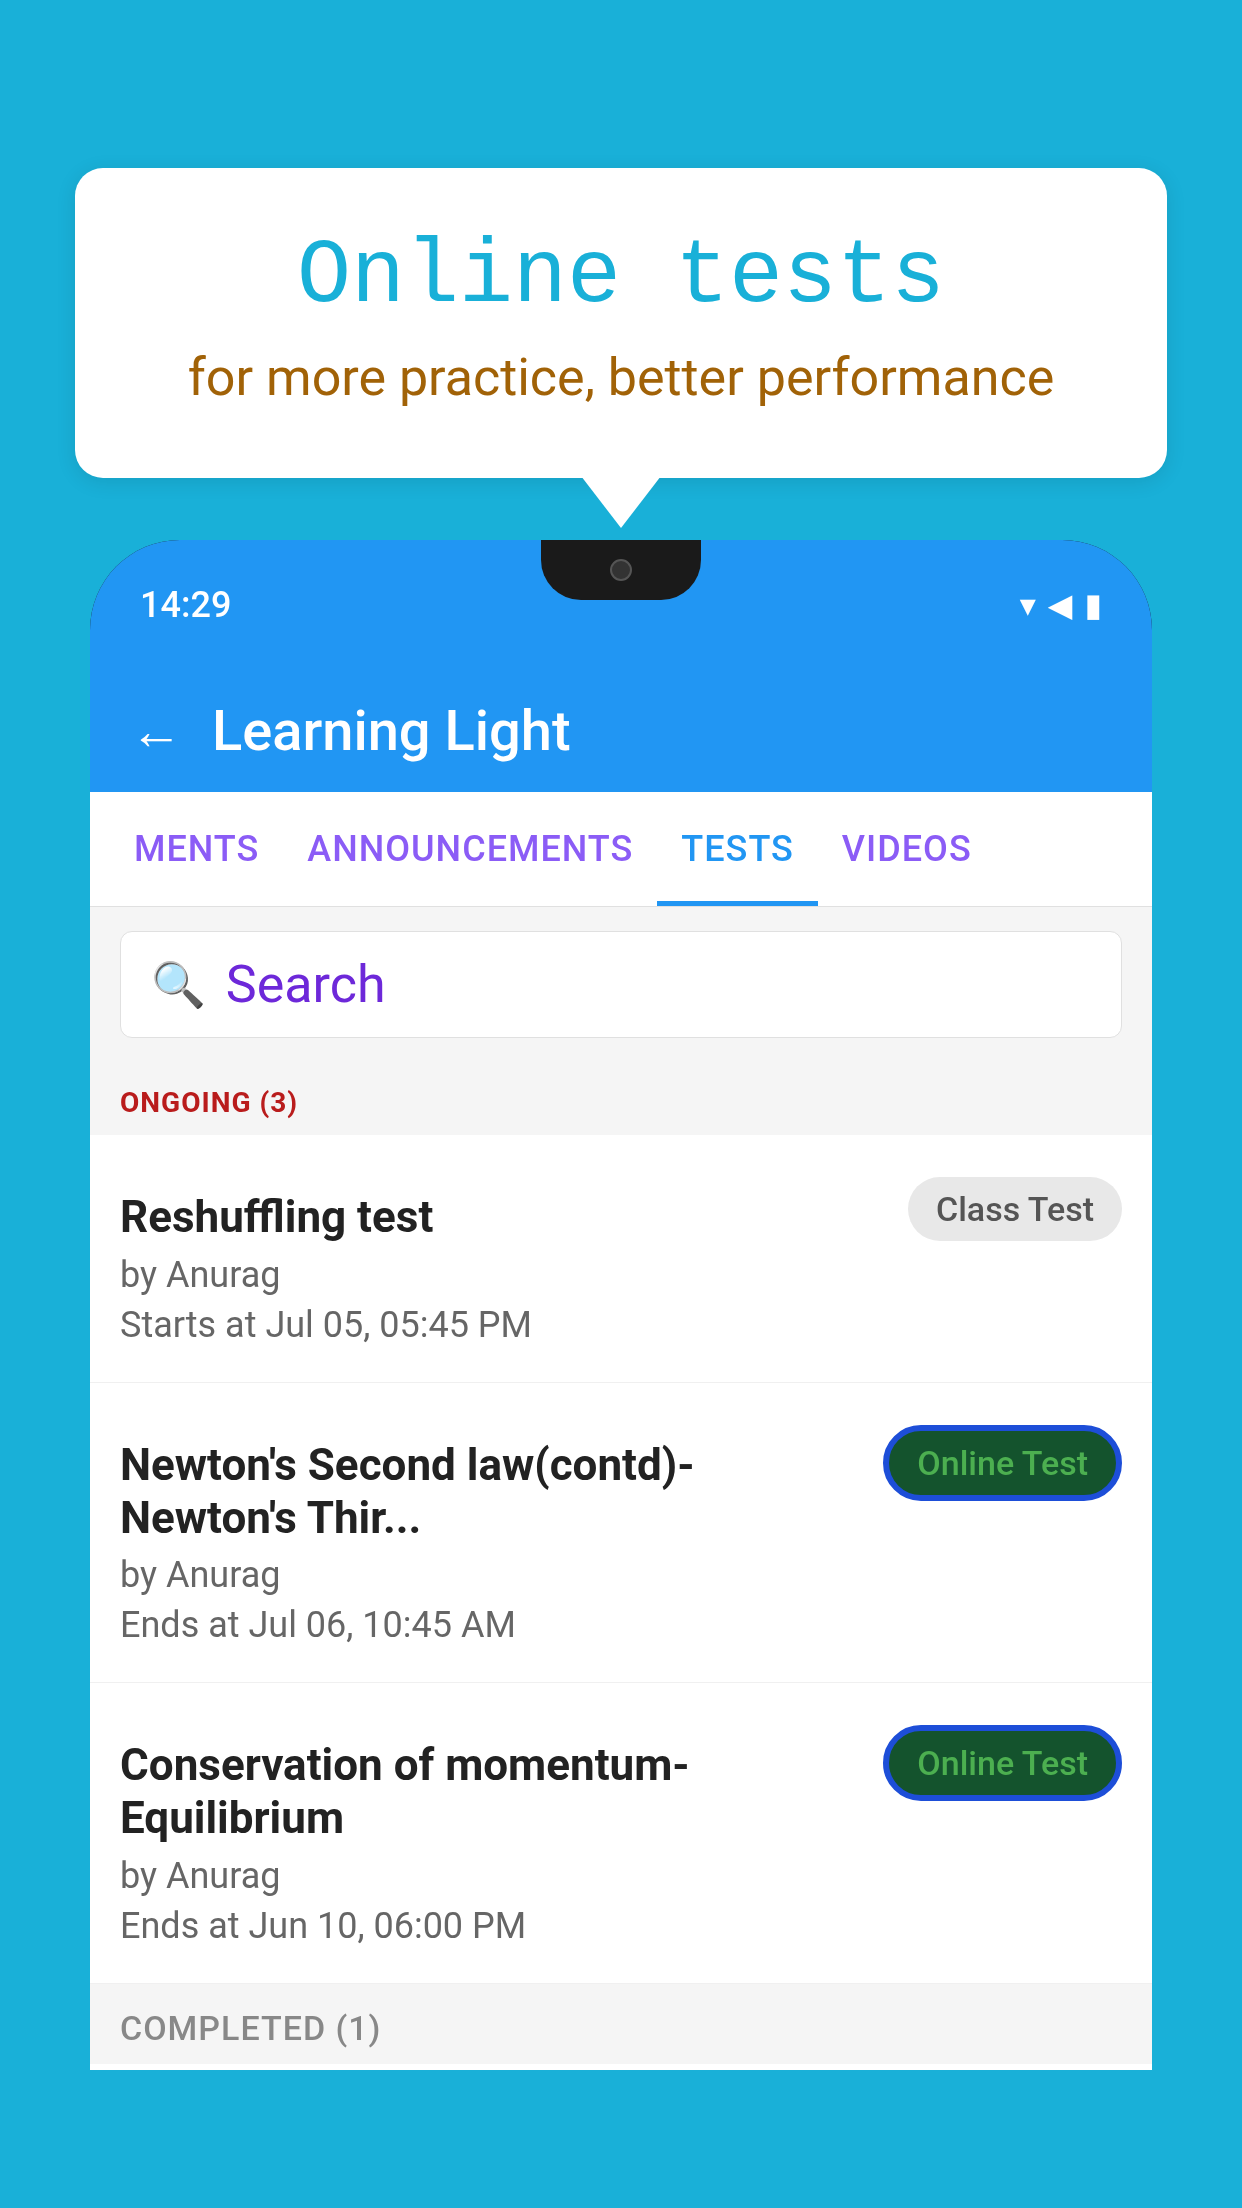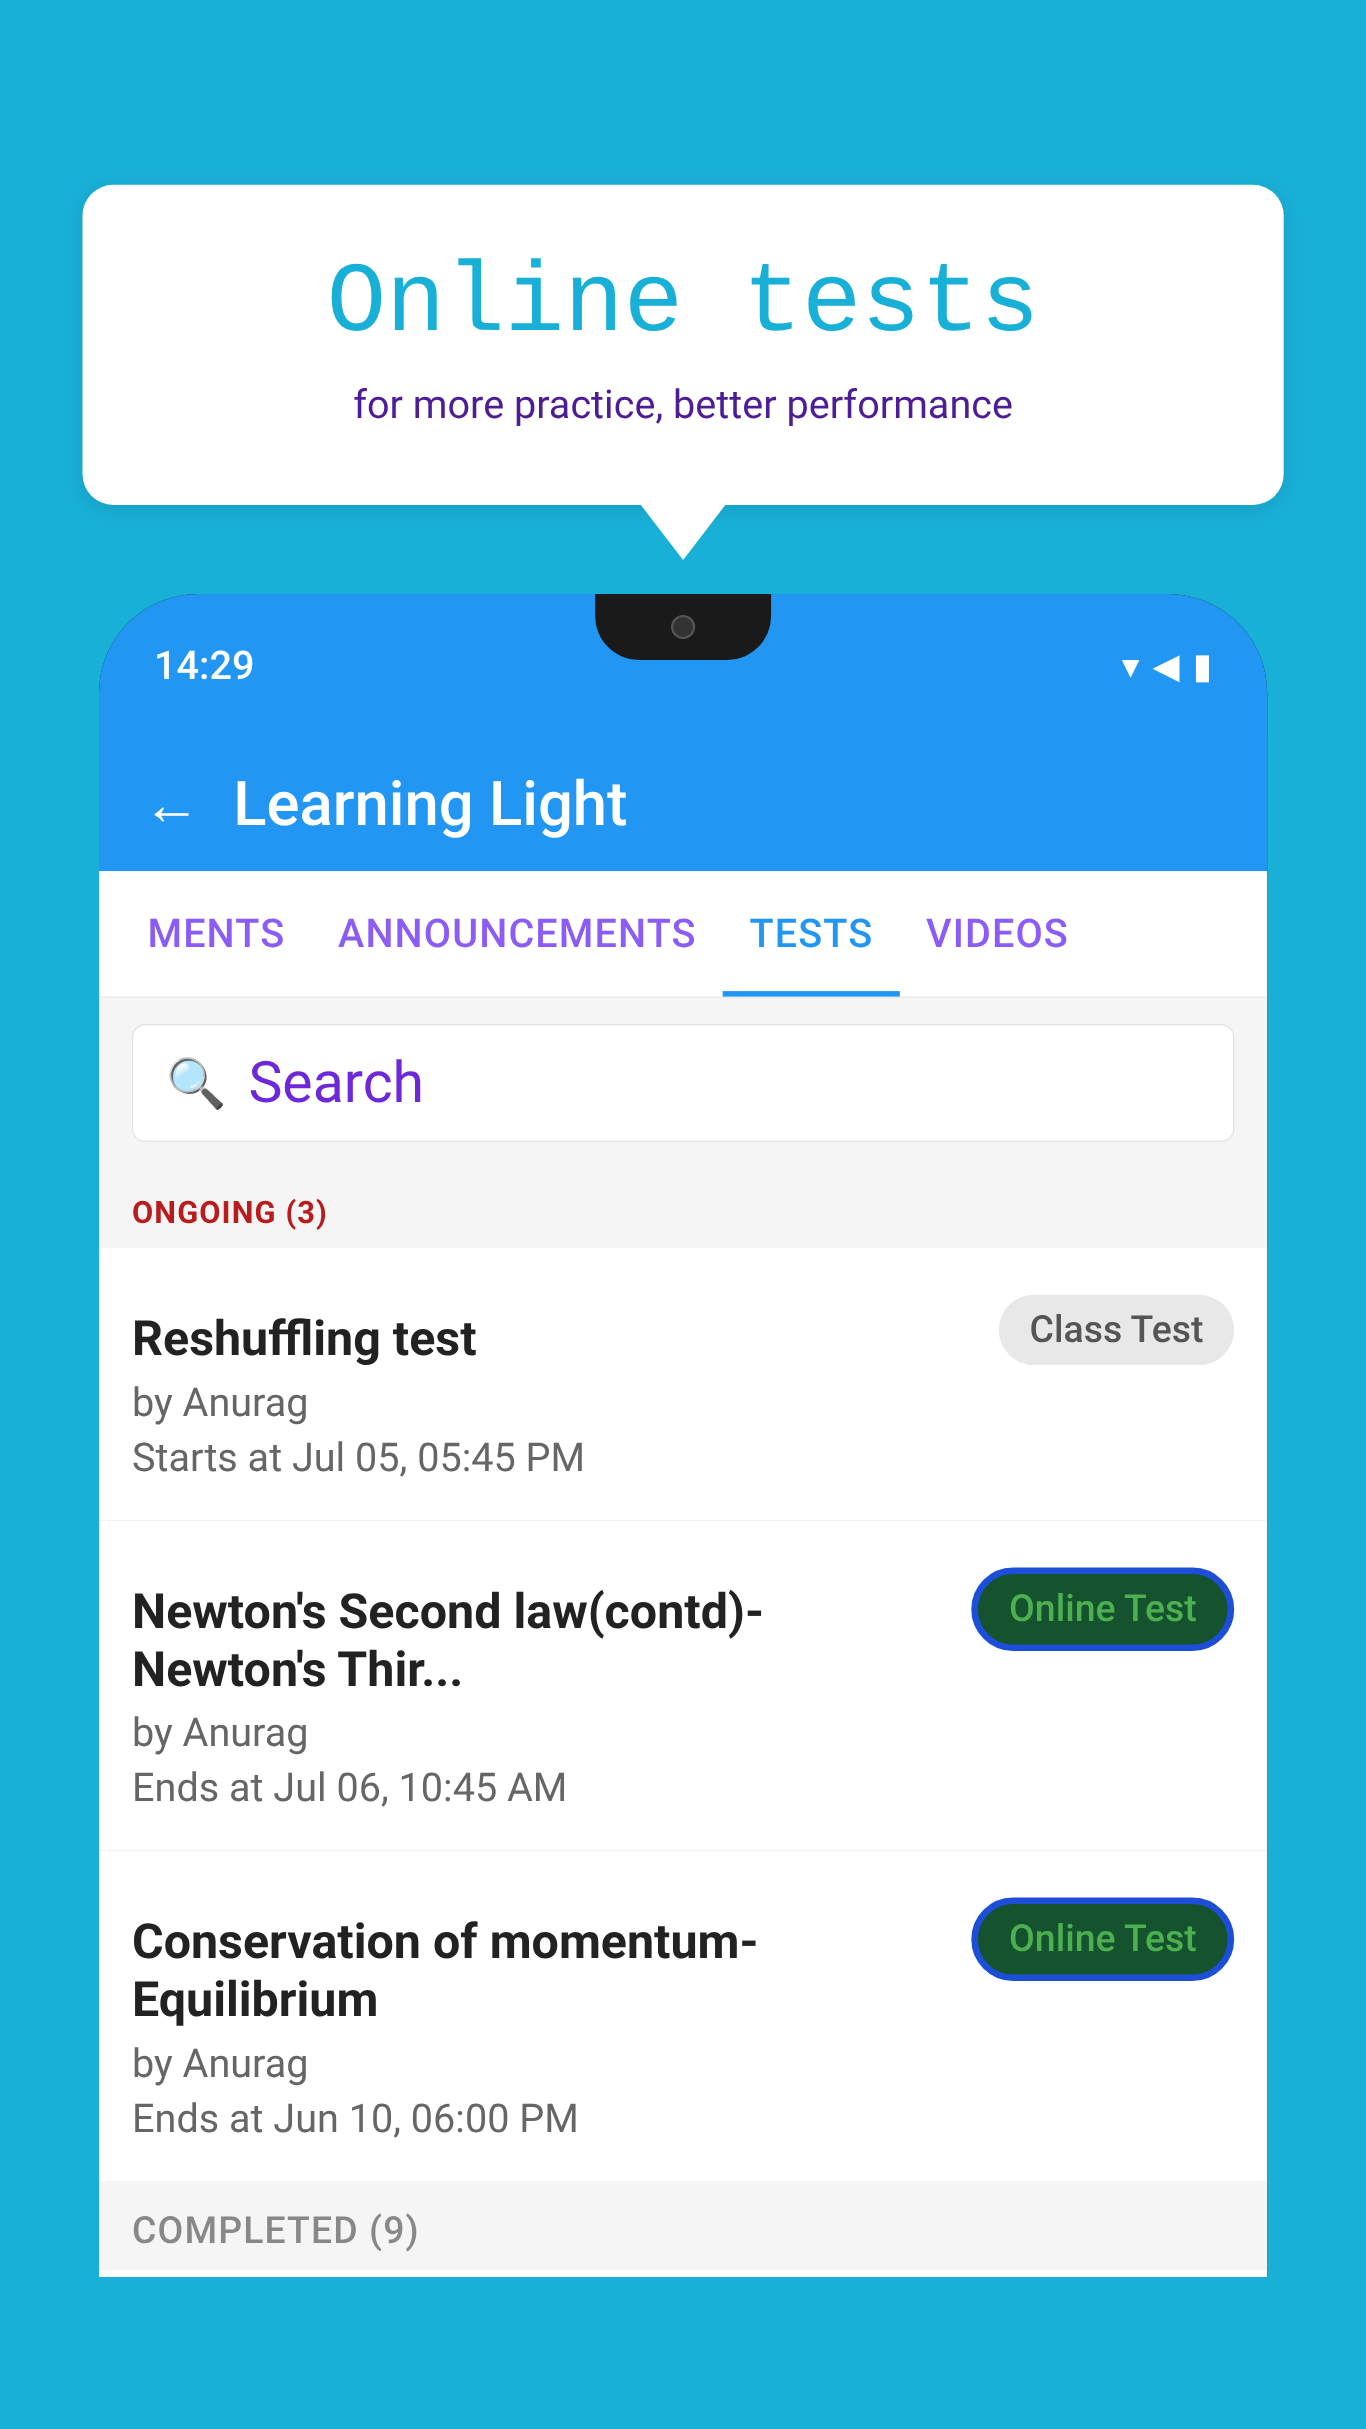--- a/index.html
+++ b/index.html
@@ -43,22 +43,22 @@
     .bubble-title {
       font-size: 90px;
       color: #19b0d8;
       font-weight: 400;
       line-height: 1.1;
       margin-bottom: 20px;
       font-family: Liberation Mono, monospace;
     }
 
     .bubble-subtitle {
-      font-size: 36px;
-      color: #4c1d95;
+      font-size: 52px;
+      color: #a16207;
       font-weight: 400;
     }
 
     
     .phone-wrapper {
       position: absolute;
       top: 540px;
       left: 90px;
       right: 90px;
       bottom: 0;
@@ -369,18 +369,18 @@
       <div class="test-item">
         <div class="test-info">
           <div class="test-name">Conservation of momentum-Equilibrium</div>
           <div class="test-author">by Anurag</div>
           <div class="test-time">Ends at  Jun 10, 06:00 PM</div>
         </div>
         <span class="test-badge badge-online">Online Test</span>
       </div>
 
       <div class="completed-section">
-        <span class="completed-title">COMPLETED (9)</span>
+        <span class="completed-title">COMPLETED (1)</span>
       </div>
 
     </div>
   </div>
 </div>
 
 </body></html>

